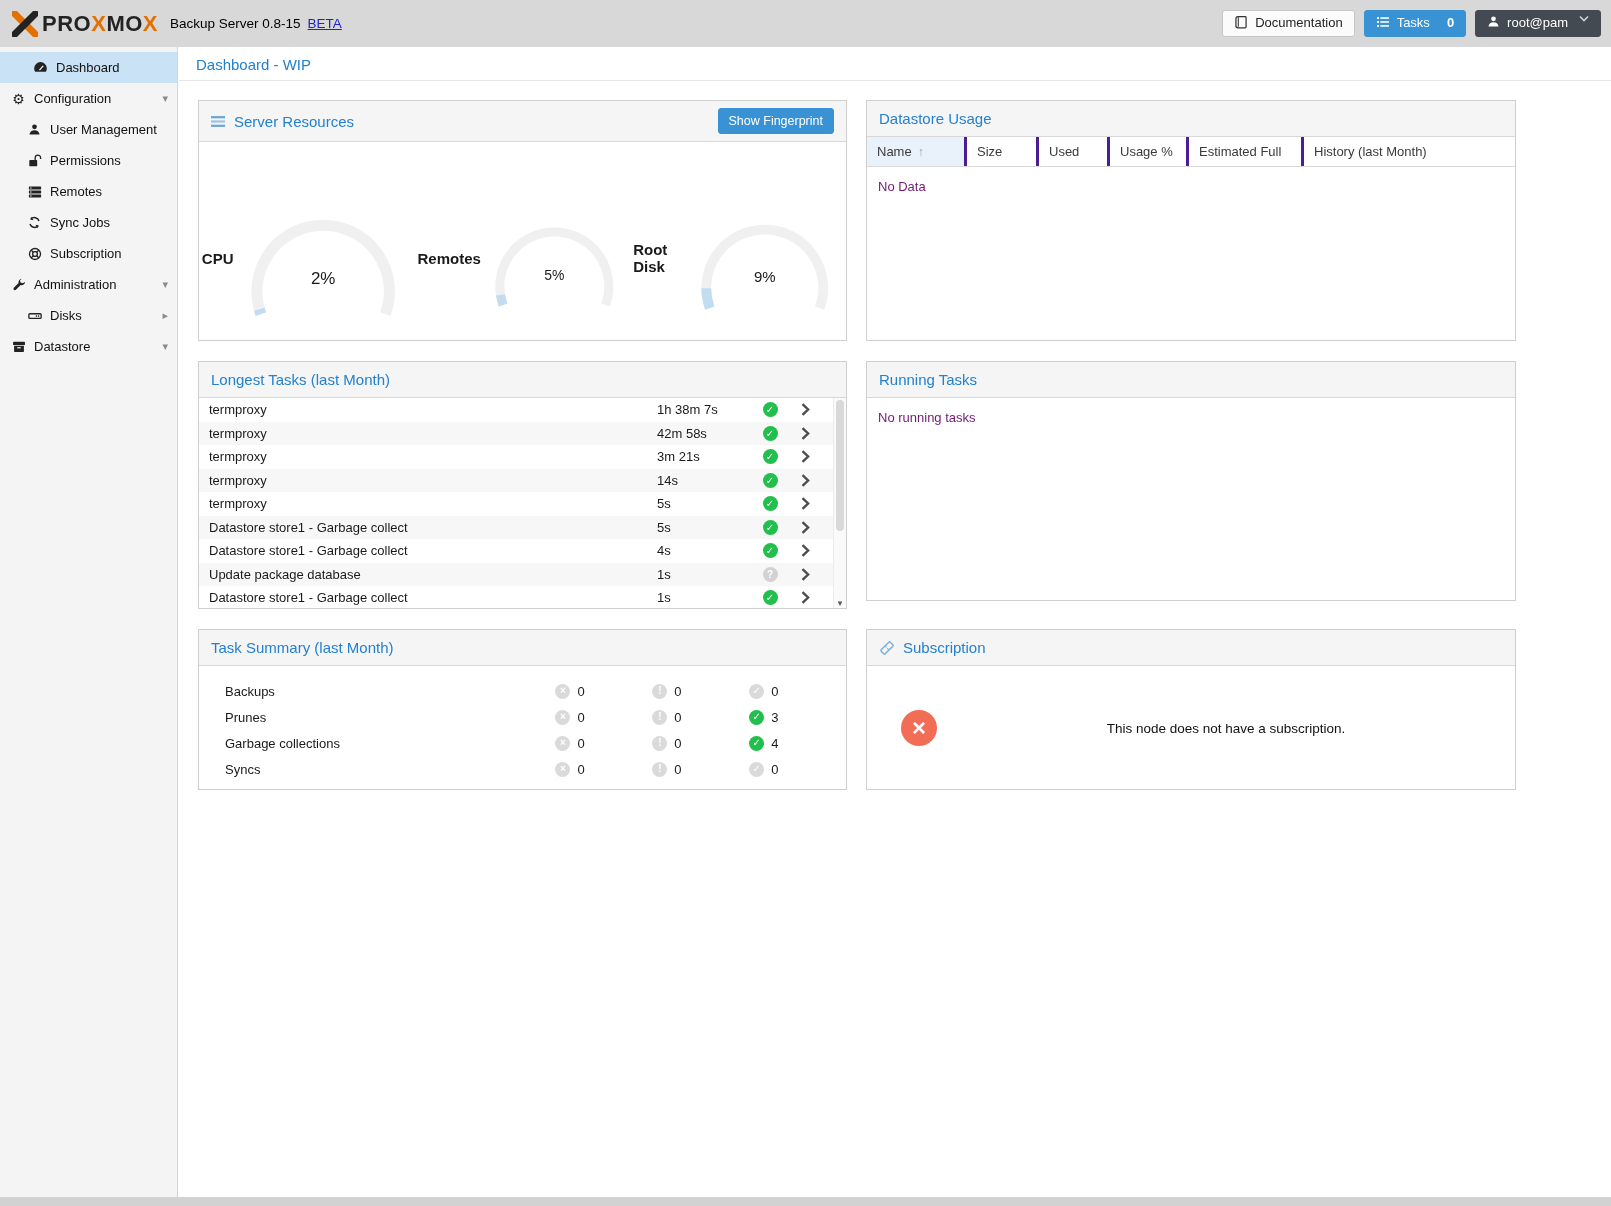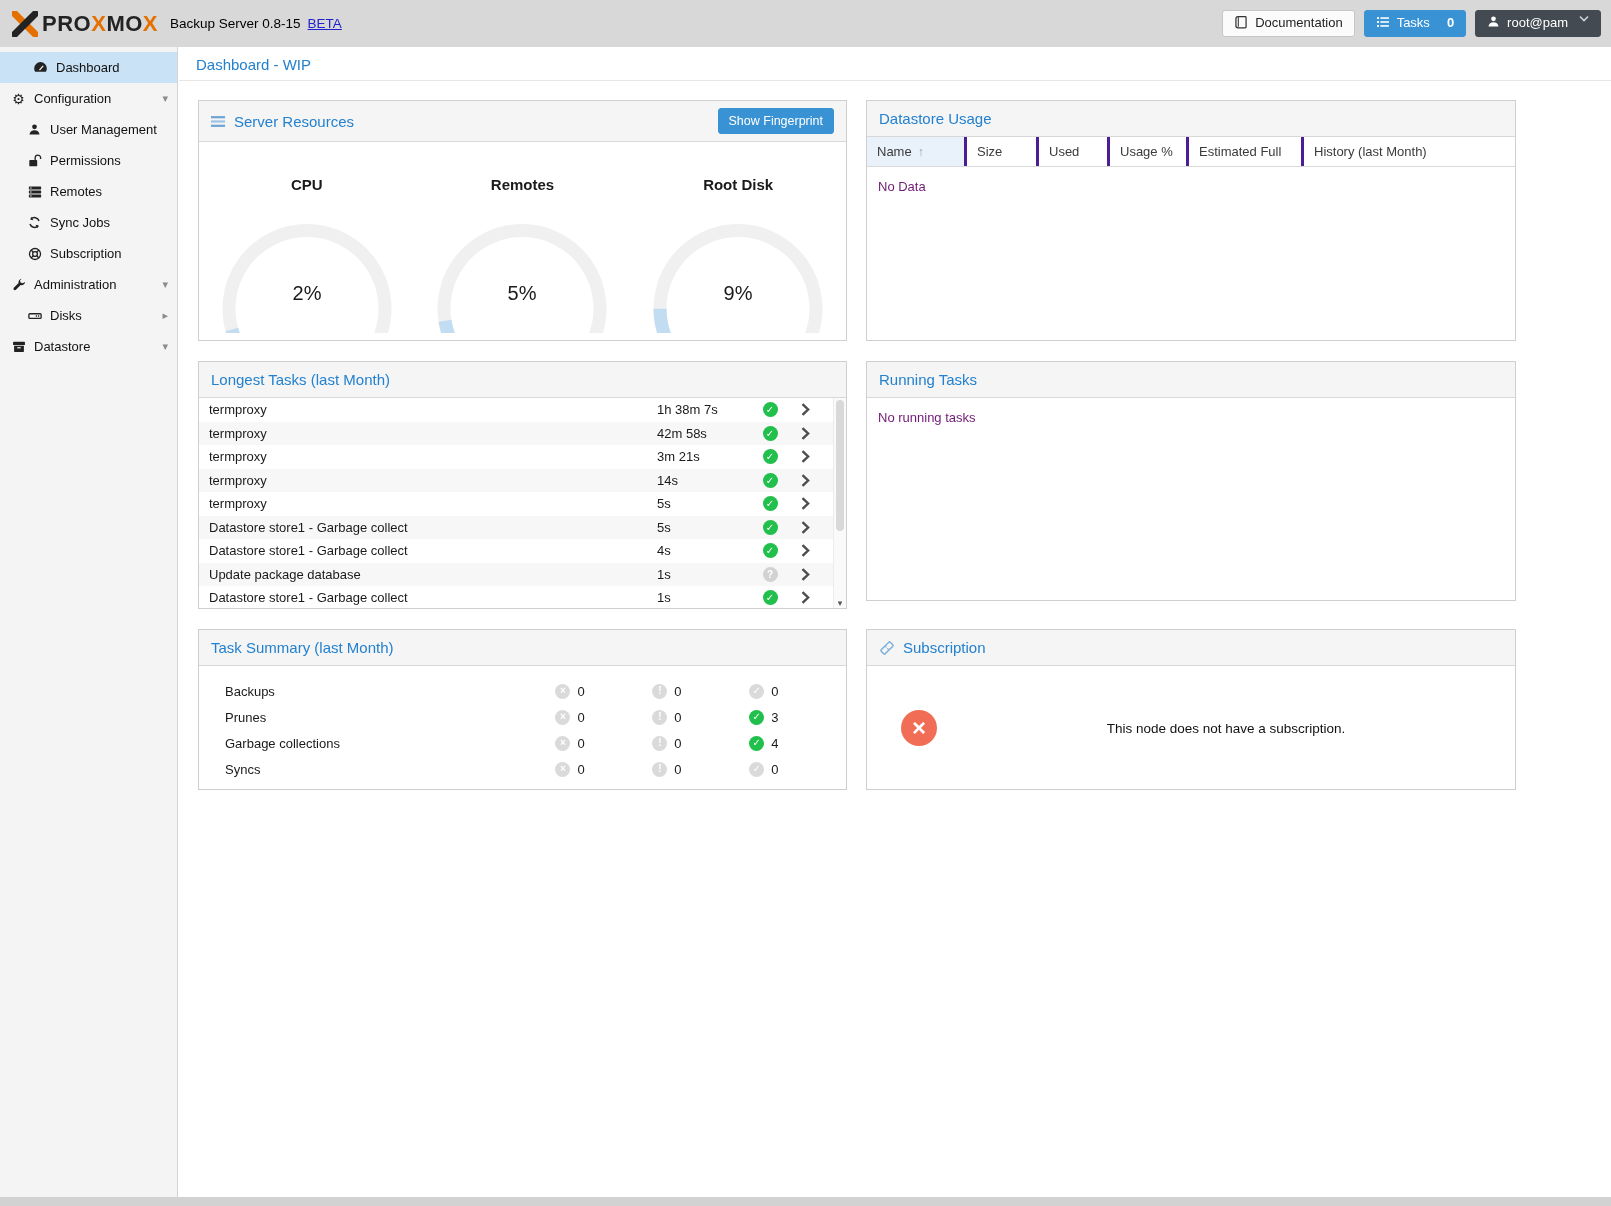--- a/index.html
+++ b/index.html
@@ -45,21 +45,21 @@
   .panel.sr .panel-header { height:41px; }
   .btn-blue { margin-left:auto; background:#3892d4; border:1px solid #3892d4; color:#fff; font-size:12.5px;
     border-radius:3px; padding:5px 10px; cursor:pointer; font-family:inherit; }
 
   .panel.sr { height:241px; } .panel.du { height:241px; }
   .panel.lt { height:248px; } .panel.rt { height:240px; }
   .panel.ts { height:161px; } .panel.sub{ height:161px; }
 
   
   .gauges { display:flex; justify-content:space-around; padding-top:20px; height:198px; overflow:hidden; }
-  .gauge { display:flex; flex-direction:column; align-items:center; width:210px; }
+  .gauge { display:flex; flex-direction:row; align-items:center; width:210px; }
   .gauge-title { font-size:15px; font-weight:bold; margin-top:14px; }
   .gauge svg { margin-top:24px; display:block; }
 
   
   .dt-header { display:flex; border-bottom:1px solid #d9d9d9; height:30px; background:#fff; }
   .dt-cell { display:flex; align-items:center; padding:0 10px; font-size:13px; color:#3a3a3a;
     border-right:3px solid #4c1d95; cursor:pointer; }
   .dt-cell.sorted { background:#e9f2fa; }
   .sort-arrow { margin-left:6px; color:#8aa0b2; font-size:12px; }
   .empty-text { padding:12px 11px; color:#701a75; }

